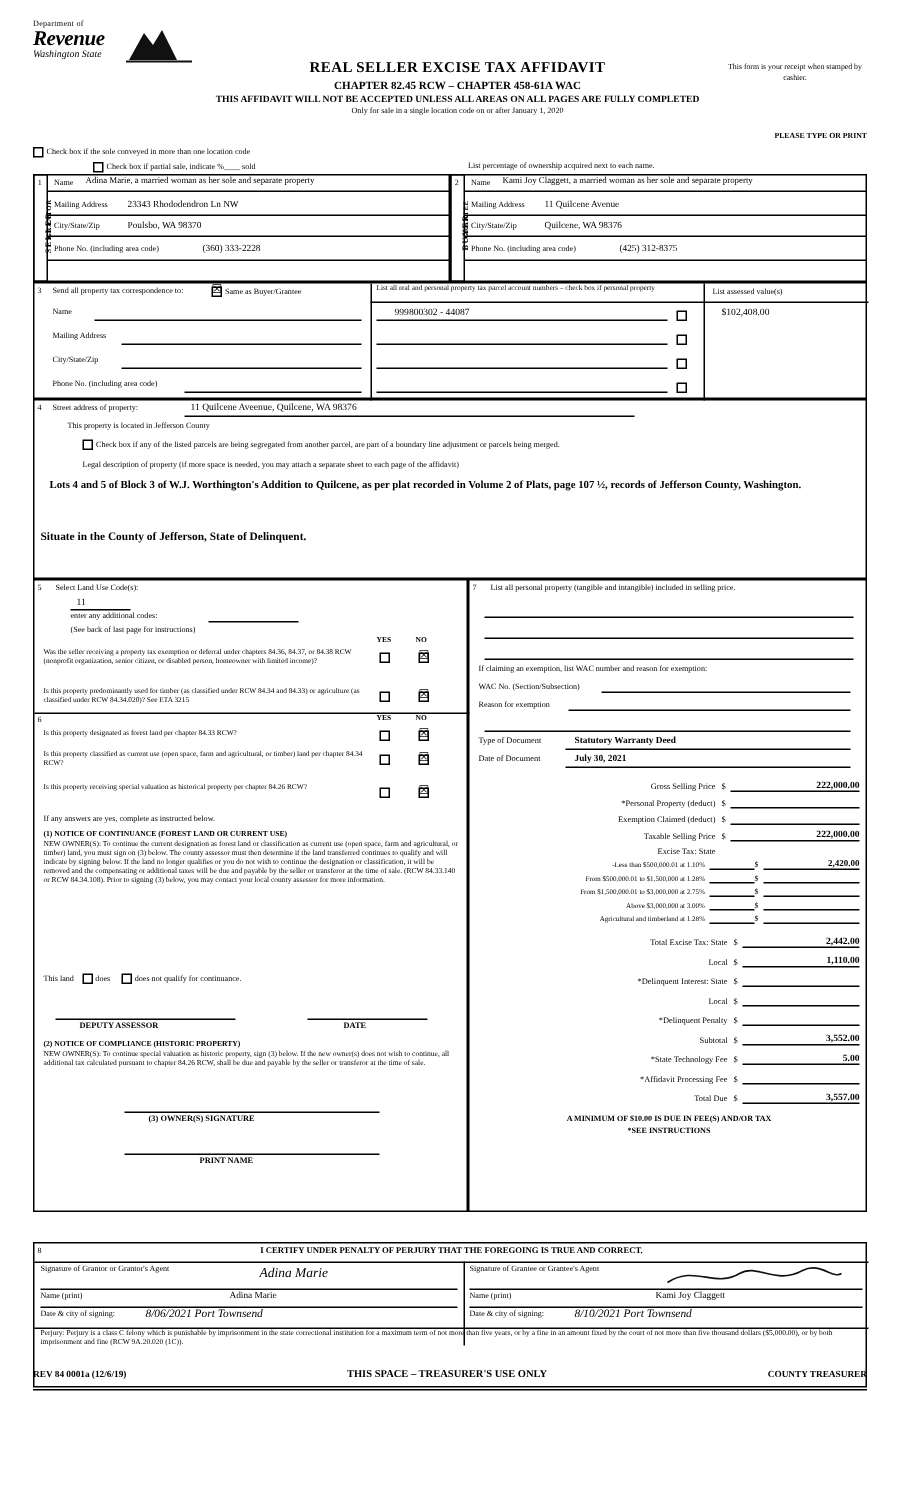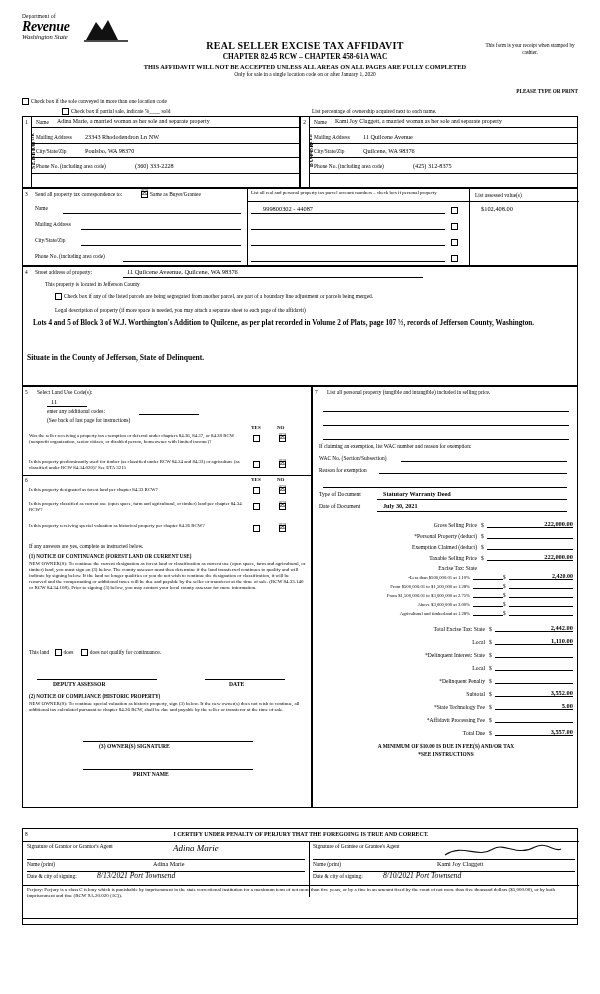--- a/index.html
+++ b/index.html
@@ -380,26 +380,31 @@
     <div style="position:absolute;left:290px;top:30px;width:262px;border-top:.7px solid #000;"></div>
 
     <div style="position:absolute;left:4px;top:32px;font-size:5.4px;">Name (print)</div>
     <div style="position:absolute;left:130px;top:31px;font-size:6.2px;">Adina Marie</div>
     <div style="position:absolute;left:290px;top:32px;font-size:5.4px;">Name (print)</div>
     <div style="position:absolute;left:414px;top:31px;font-size:6.2px;">Kami Joy Claggett</div>
     <div style="position:absolute;left:4px;top:42px;width:278px;border-top:.7px solid #000;"></div>
     <div style="position:absolute;left:290px;top:42px;width:262px;border-top:.7px solid #000;"></div>
 
     <div style="position:absolute;left:4px;top:44px;font-size:5.4px;">Date &amp; city of signing:</div>
-    <div style="position:absolute;left:74px;top:42px;font-family:'Liberation Serif',serif;font-style:italic;font-size:7.6px;">8/13/2021  Port Townsend</div>
+    <div style="position:absolute;left:74px;top:42px;font-family:'Liberation Serif',serif;font-style:italic;font-size:7.6px;">8/06/2021  Port Townsend</div>
     <div style="position:absolute;left:290px;top:44px;font-size:5.4px;">Date &amp; city of signing:</div>
     <div style="position:absolute;left:360px;top:42px;font-family:'Liberation Serif',serif;font-style:italic;font-size:7.6px;">8/10/2021  Port Townsend</div>
 
     <div style="position:absolute;left:0;top:56px;width:556px;border-top:.8px solid #000;"></div>
     <div style="position:absolute;left:4px;top:58px;width:548px;font-size:5px;line-height:1.25;">Perjury: Perjury is a class C felony which is punishable by imprisonment in the state correctional institution for a maximum term of not more than five years, or by a fine in an amount fixed by the court of not more than five thousand dollars ($5,000.00), or by both imprisonment and fine (RCW 9A.20.020 (1C)).</div>
   </div>
 
   <div style="position:absolute;left:0;top:898px;width:556px;">
+    <div style="display:flex;justify-content:space-between;align-items:baseline;font-size:6.2px;font-weight:bold;">
+      <span>REV 84 0001a (12/6/19)</span>
+      <span style="font-size:7px;">THIS SPACE – TREASURER'S USE ONLY</span>
+      <span>COUNTY TREASURER</span>
+    </div>
     <div class="fline" style="margin-top:6px;"></div>
   </div>
 
  </div>
 </div>
 
 </body></html>

